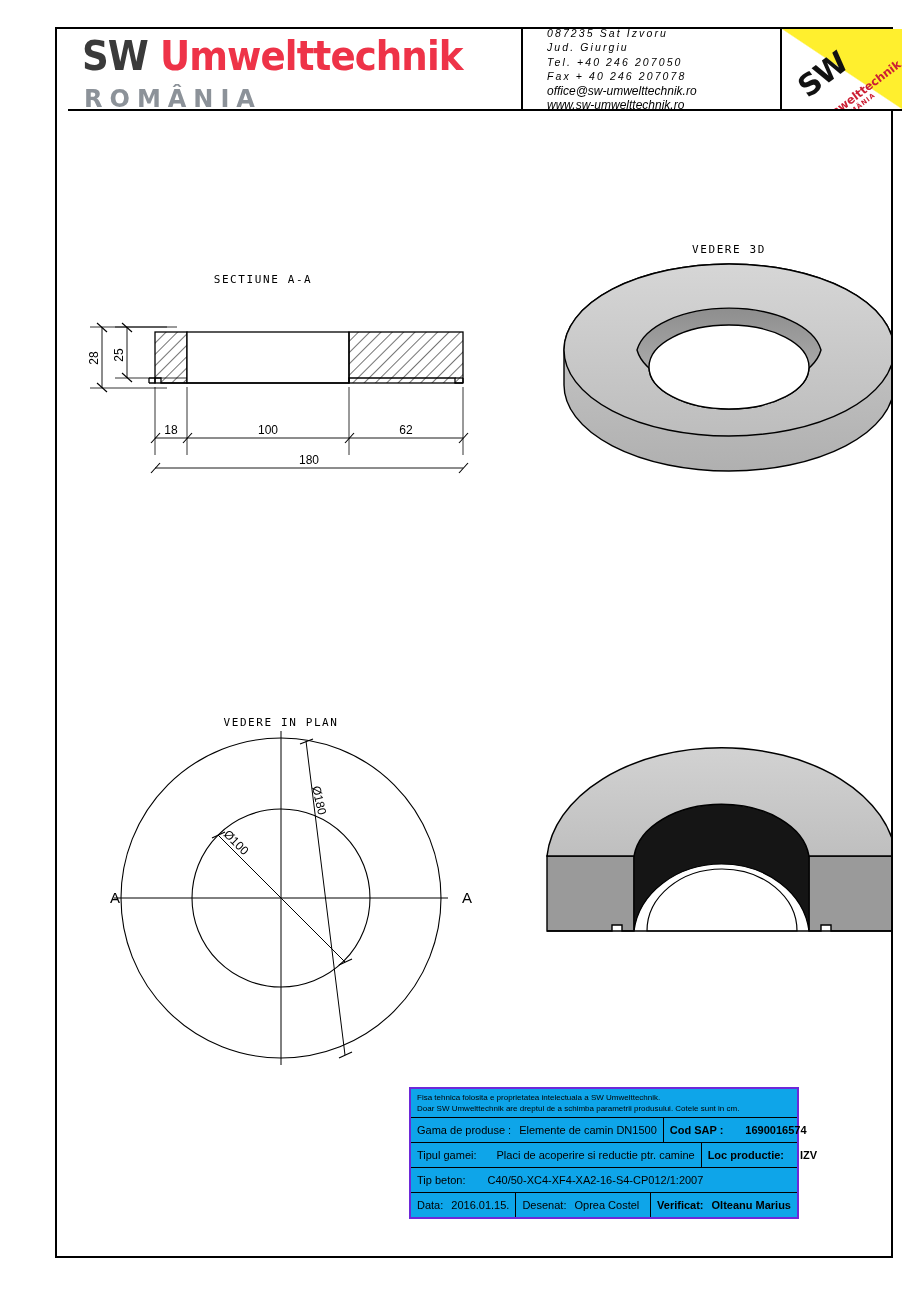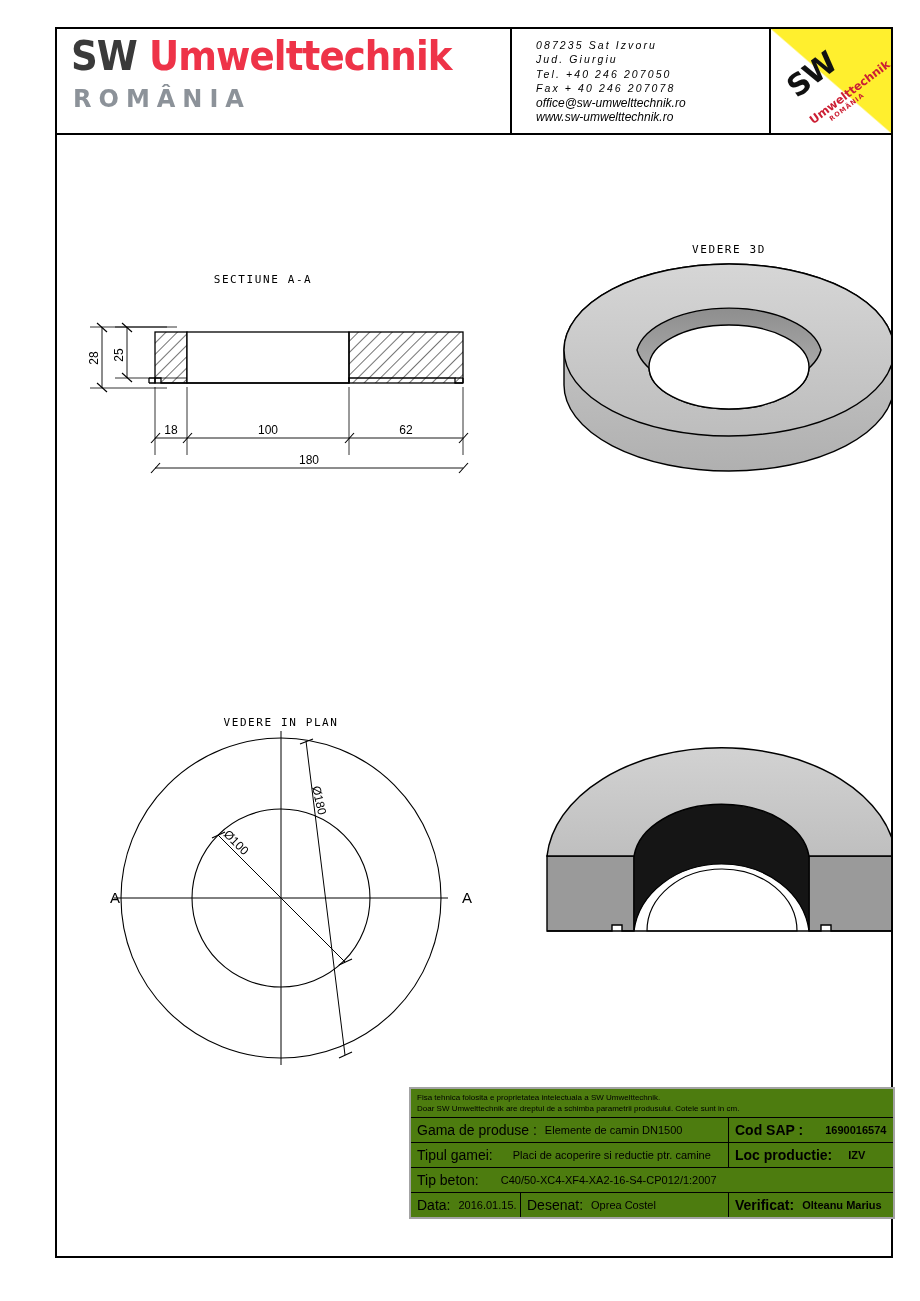--- a/index.html
+++ b/index.html
@@ -3,21 +3,21 @@
 <meta charset="utf-8">
 <style>
   html,body{margin:0;padding:0;background:#ffffff;}
   body{width:920px;height:1301px;position:relative;overflow:hidden;
        font-family:"Liberation Sans",sans-serif;color:#000;}
 
   .frame{position:absolute;left:55px;top:27px;width:838px;height:1231px;
          border:2px solid #000;box-sizing:border-box;}
 
   
-  .hdr{position:absolute;left:0;top:0;width:100%;height:106px;box-sizing:border-box;
+  .hdr{position:absolute;left:11px;top:0;width:100%;height:82px;box-sizing:border-box;
        border-bottom:2px solid #000;display:flex;}
   .hdr-logo{width:455px;box-sizing:border-box;border-right:2px solid #000;
             position:relative;}
   .hdr-addr{width:259px;box-sizing:border-box;border-right:2px solid #000;
             display:flex;flex-direction:column;justify-content:center;
             padding-left:24px;font-style:italic;}
   .hdr-badge{flex:1;position:relative;overflow:hidden;background:#fff;}
 
   .logo-main{position:absolute;left:14px;top:4px;font-size:40px;font-weight:bold;
              letter-spacing:-1px;white-space:nowrap;font-family:"DejaVu Sans",sans-serif;
@@ -44,28 +44,28 @@
   
   .canvas{position:absolute;left:0;top:106px;width:100%;height:1121px;}
   .canvas svg{display:block;}
 
   .vt{font-family:"DejaVu Sans Mono",monospace;font-size:11px;letter-spacing:1.6px;
       fill:#000;}
   .dim{font-family:"Liberation Sans",sans-serif;font-size:12px;fill:#000;}
   .mark{font-family:"Liberation Sans",sans-serif;font-size:15px;fill:#000;}
 
   
-  .tb{position:absolute;left:352px;top:1058px;width:486px;
-      border:2px solid #a3a3a3;box-sizing:border-box;background:#4d7c0f;}
+  .tb{position:absolute;left:352px;top:1058px;width:390px;
+      border:2px solid #6d28d9;box-sizing:border-box;background:#0ea5e9;}
   .tb-row{display:flex;border-top:1px solid #000;}
   .tb-row:first-child{border-top:none;}
   .tb-cell{box-sizing:border-box;padding:2px 6px;display:flex;align-items:center;
            min-height:24px;}
   .bdr-r{border-right:1px solid #000;}
-  .lbl{font-size:14px;color:#000;white-space:nowrap;}
+  .lbl{font-size:11px;color:#000;white-space:nowrap;}
   .val{font-size:11px;color:#000;white-space:nowrap;}
   .note{font-size:8px;line-height:11px;padding:3px 6px;}
   .c-left{width:318px;}
   .c-right{flex:1;font-weight:bold;}
   .pad-v{padding-left:8px;}
 </style>
 </head>
 <body>
 
 <div class="frame">

